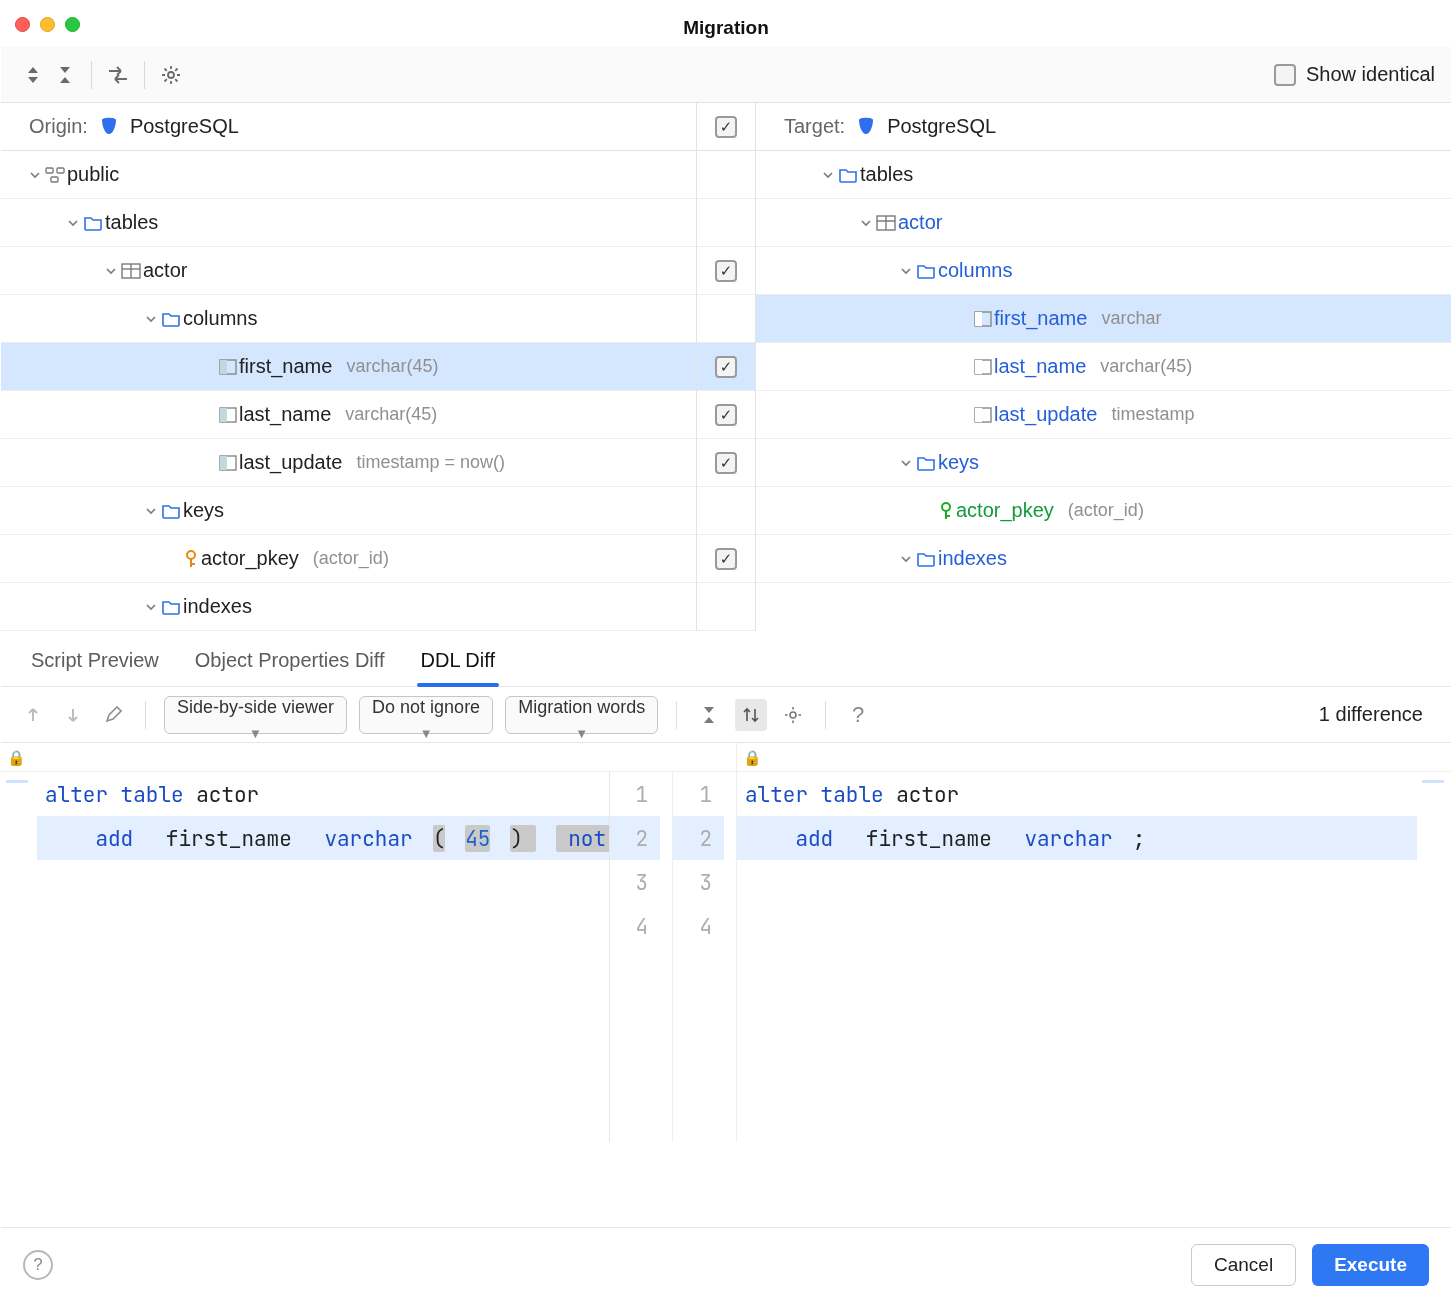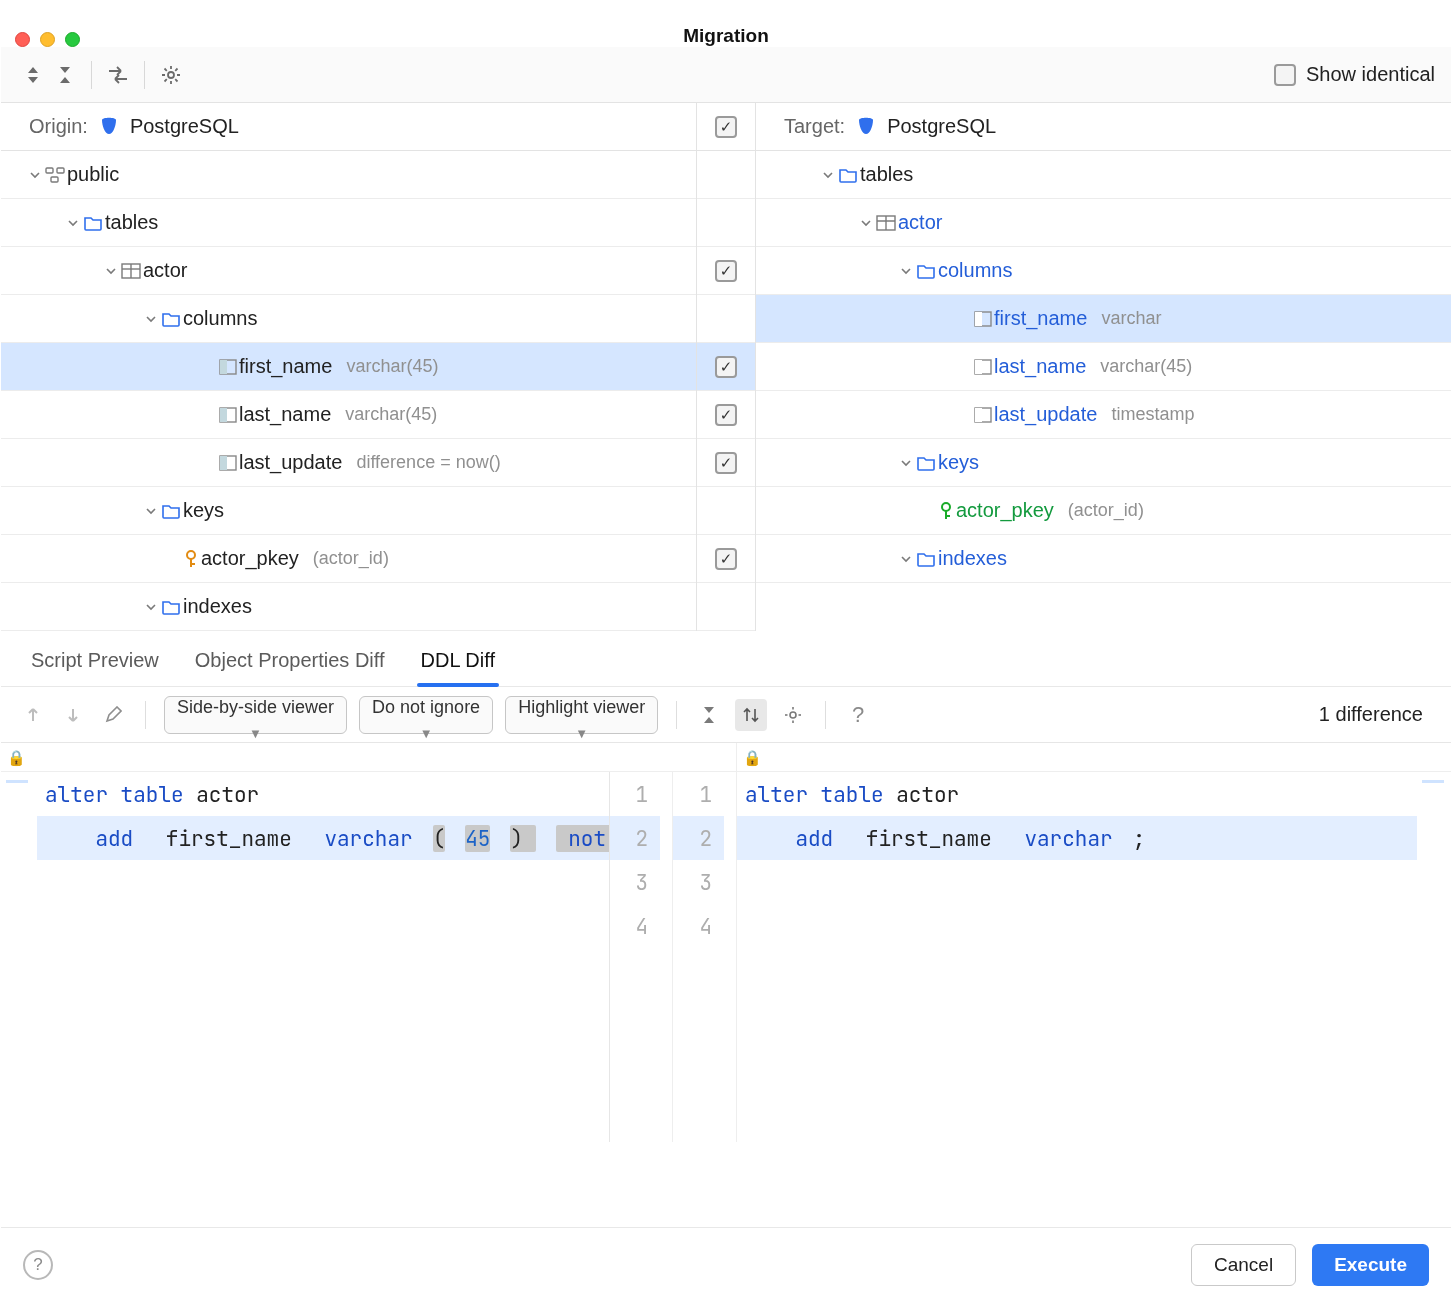--- a/index.html
+++ b/index.html
@@ -10,23 +10,23 @@
     background: #fff;
     width: 1452px;
     height: 1302px;
     overflow: hidden;
     border: 1px solid transparent;
     border-radius: 12px;
     position: relative;
   }
   .titlebar {
     display: flex;
-    align-items: flex-end;
+    align-items: flex-start;
     height: 46px;
-    padding: 0 14px;
+    padding: 16px 14px;
     position: relative;
   }
   .traffic {
     display: flex;
     gap: 10px;
   }
   .dot {
     width: 15px; height: 15px; border-radius: 50%;
   }
   .dot.red { background:#ff5f56; border:1px solid #e0443e; }
@@ -334,21 +334,21 @@
         <span class="type">varchar(45)</span>
       </div>
       <div class="trow indent5b">
         <span>
           <svg width="18" height="16">
             <rect x="1" y="1" width="16" height="14" fill="none" stroke="#888" stroke-width="1.4"></rect>
             <rect x="1" y="1" width="7" height="14" fill="#c3d8de"></rect>
           </svg>
         </span> 
         <span class="">last_update</span>
-        <span class="type">difference = now()</span>
+        <span class="type">timestamp = now()</span>
       </div>
       <div class="trow indent4">
         <span class="caret">
           <svg width="12" height="12">
             <path d="M2 4 L6 8 L10 4" stroke="#7a7a7a" stroke-width="1.6" fill="none"></path>
           </svg>
         </span>
         <span>
           <svg width="20" height="16">
             <path d="M2 3 h6 l2 2 h8 v9 a1 1 0 0 1 -1 1 H3 a1 1 0 0 1 -1 -1 Z" fill="none" stroke="#2f6fed" stroke-width="1.6"></path>
@@ -540,21 +540,21 @@
   <div class="vsep"></div>
   <div class="dd">
     <span>Side-by-side viewer</span>
     <span class="ctri">▼</span>
   </div>
   <div class="dd">
     <span>Do not ignore</span>
     <span class="ctri">▼</span>
   </div>
   <div class="dd">
-    <span>Highlight viewer</span>
+    <span>Migration words</span>
     <span class="ctri">▼</span>
   </div>
   <div class="vsep"></div>
   <div class="tb-btn-sm">
       <svg width="16" height="18">
         <path d="M3 1 H13 L8 7 Z M3 17 H13 L8 11 Z" fill="#7a7a7a"></path>
       </svg>
     </div>
   <div class="tb-btn-sm" style="background:#e8e8e8;border-radius:4px;width:32px;height:32px">
       <svg width="18" height="18">

